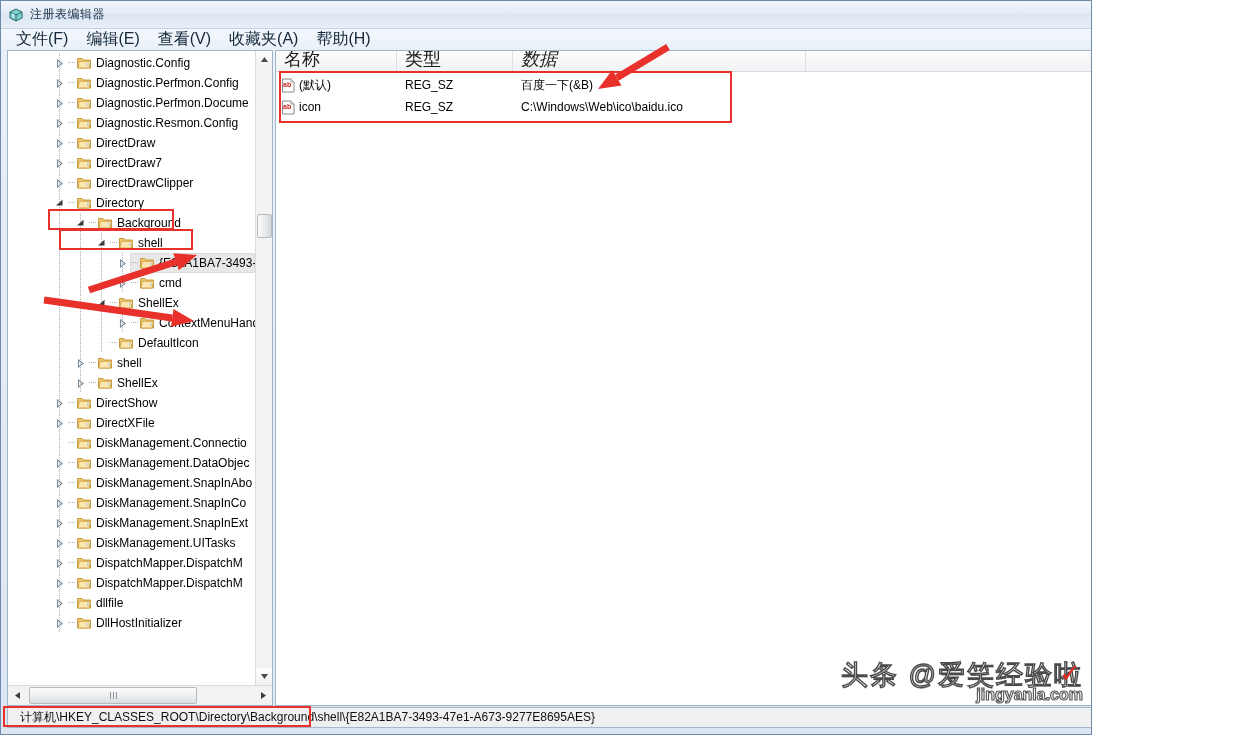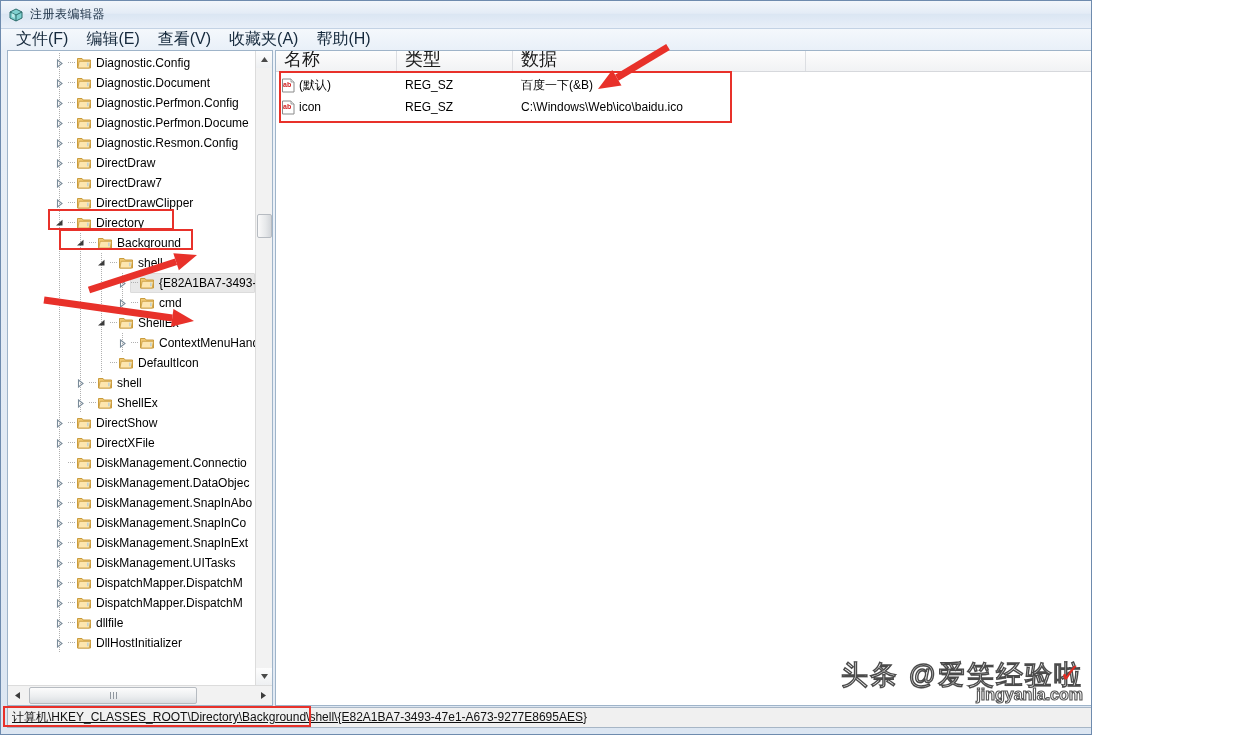--- a/index.html
+++ b/index.html
@@ -192,21 +192,21 @@
   .redarrow { position: absolute; z-index: 51; pointer-events: none; }
 
   
   #statusbar {
     position: absolute; left: 6px; bottom: 6px;
     width: 1244px; height: 21px;
     background: #f0f0f0;
     border: 1px solid #a7b6c6;
     display: flex; align-items: center;
     font-size: 12px; color: #101010;
-    padding-left: 4px; white-space: nowrap; text-decoration: underline;
+    padding-left: 12px; white-space: nowrap;
   }
   #status-path { position: relative; }
 
   
   #watermark {
     position: absolute; right: 8px; bottom: 30px;
     z-index: 40; text-align: right; pointer-events: none;
     user-select: none;
   }
   #wm-main {
@@ -300,36 +300,20 @@
                 <svg width="9" height="9" viewBox="0 0 9 9">
                   <path d="M2.5 1 L7 4.5 L2.5 8 Z" fill="none" stroke="#7a8b99" stroke-width="1.1"></path>
                 </svg>
               </div>
               <div class="dotline"></div>
               <div class="folder"><svg width="16" height="16" viewBox="0 0 16 16">
                   <path d="M1.5 3.5 L6 3.5 L7.2 5 L14.5 5 L14.5 13 L1.5 13 Z" fill="#f0c873" stroke="#c99b3c" stroke-width="1"></path>
                   <path d="M3.2 6.3 L14.5 6.3 L13.2 13 L1.9 13 Z" fill="#fde6b0" stroke="#c99b3c" stroke-width="0.8"></path>
                   <rect x="11.4" y="7.6" width="1" height="3.6" fill="#9fc6e0"></rect>
                 </svg></div>
-              <span class="tree-label">Diagnostic.Document</span>
-            </div>
-            <div class="tree-row">
-              <div class="vline" style="left: 51px;"></div>
-              <div style="width: 44px; height: 20px; flex: 0 0 auto;"></div>
-              <div class="tw">
-                <svg width="9" height="9" viewBox="0 0 9 9">
-                  <path d="M2.5 1 L7 4.5 L2.5 8 Z" fill="none" stroke="#7a8b99" stroke-width="1.1"></path>
-                </svg>
-              </div>
-              <div class="dotline"></div>
-              <div class="folder"><svg width="16" height="16" viewBox="0 0 16 16">
-                  <path d="M1.5 3.5 L6 3.5 L7.2 5 L14.5 5 L14.5 13 L1.5 13 Z" fill="#f0c873" stroke="#c99b3c" stroke-width="1"></path>
-                  <path d="M3.2 6.3 L14.5 6.3 L13.2 13 L1.9 13 Z" fill="#fde6b0" stroke="#c99b3c" stroke-width="0.8"></path>
-                  <rect x="11.4" y="7.6" width="1" height="3.6" fill="#9fc6e0"></rect>
-                </svg></div>
               <span class="tree-label">Diagnostic.Perfmon.Config</span>
             </div>
             <div class="tree-row">
               <div class="vline" style="left: 51px;"></div>
               <div style="width: 44px; height: 20px; flex: 0 0 auto;"></div>
               <div class="tw">
                 <svg width="9" height="9" viewBox="0 0 9 9">
                   <path d="M2.5 1 L7 4.5 L2.5 8 Z" fill="none" stroke="#7a8b99" stroke-width="1.1"></path>
                 </svg>
               </div>
@@ -807,21 +791,21 @@
     <div id="splitter"></div>
 
     <div id="list-pane">
       <div id="col-header">
           <div class="col" style="width: 121px;">
             <span>名称</span>
           </div>
           <div class="col" style="width: 116px;">
             <span>类型</span>
           </div>
-          <div class="col" style="width: 293px;">
+          <div class="col" style="width: 293px; font-style: italic;">
             <span>数据</span>
           </div>
           <div class="col" style="flex: 1 1 0%;"></div>
         </div>
       <div id="list-body">
           <div class="list-row" style="top: 23px; width: 100%;">
             <div class="cell" style="width: 121px; padding-left: 0px;">
               <span class="ab-icon"><svg width="15" height="15" viewBox="0 0 15 15">
                   <path d="M1.5 1 L10 1 L13 4 L13 14 L1.5 14 Z" fill="#ffffff" stroke="#8a8a8a" stroke-width="1"></path>
                   <path d="M10 1 L10 4 L13 4" fill="#eeeeee" stroke="#8a8a8a" stroke-width="0.8"></path>

